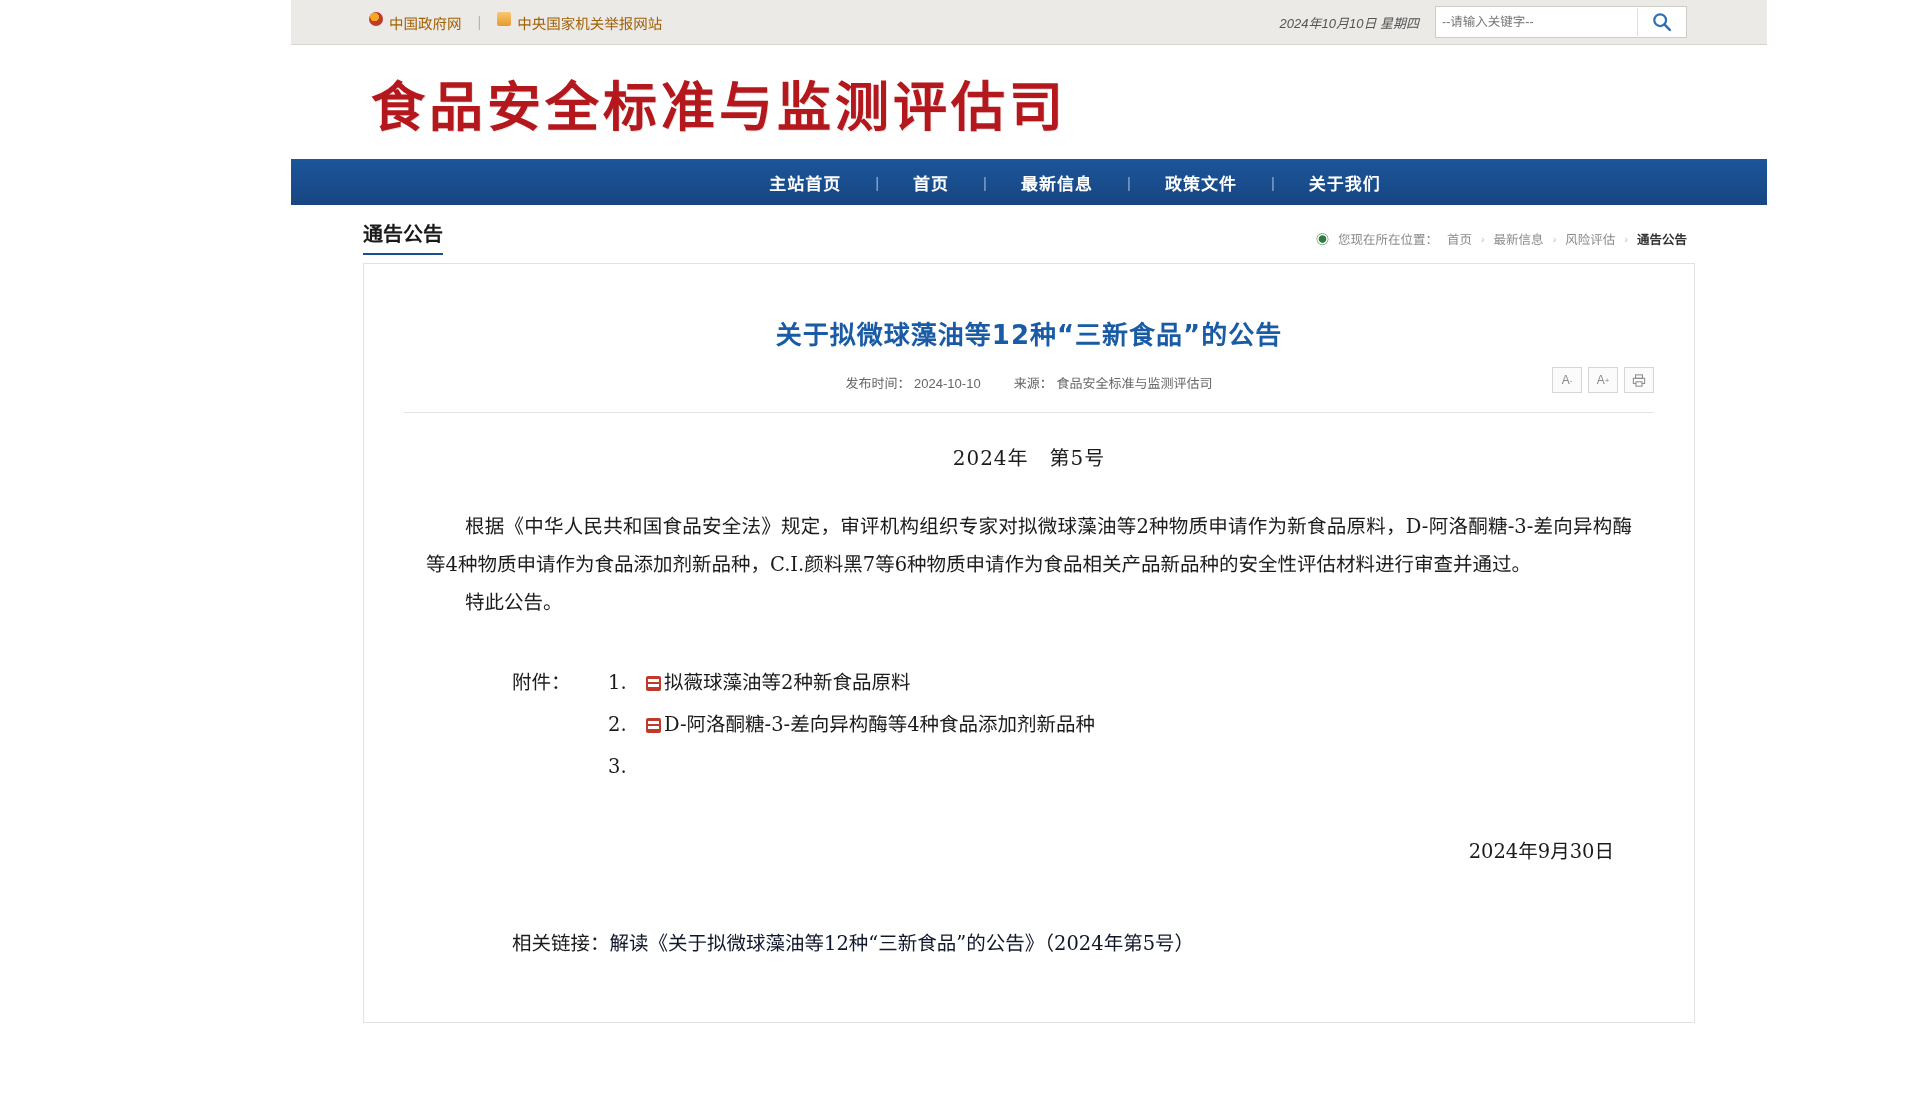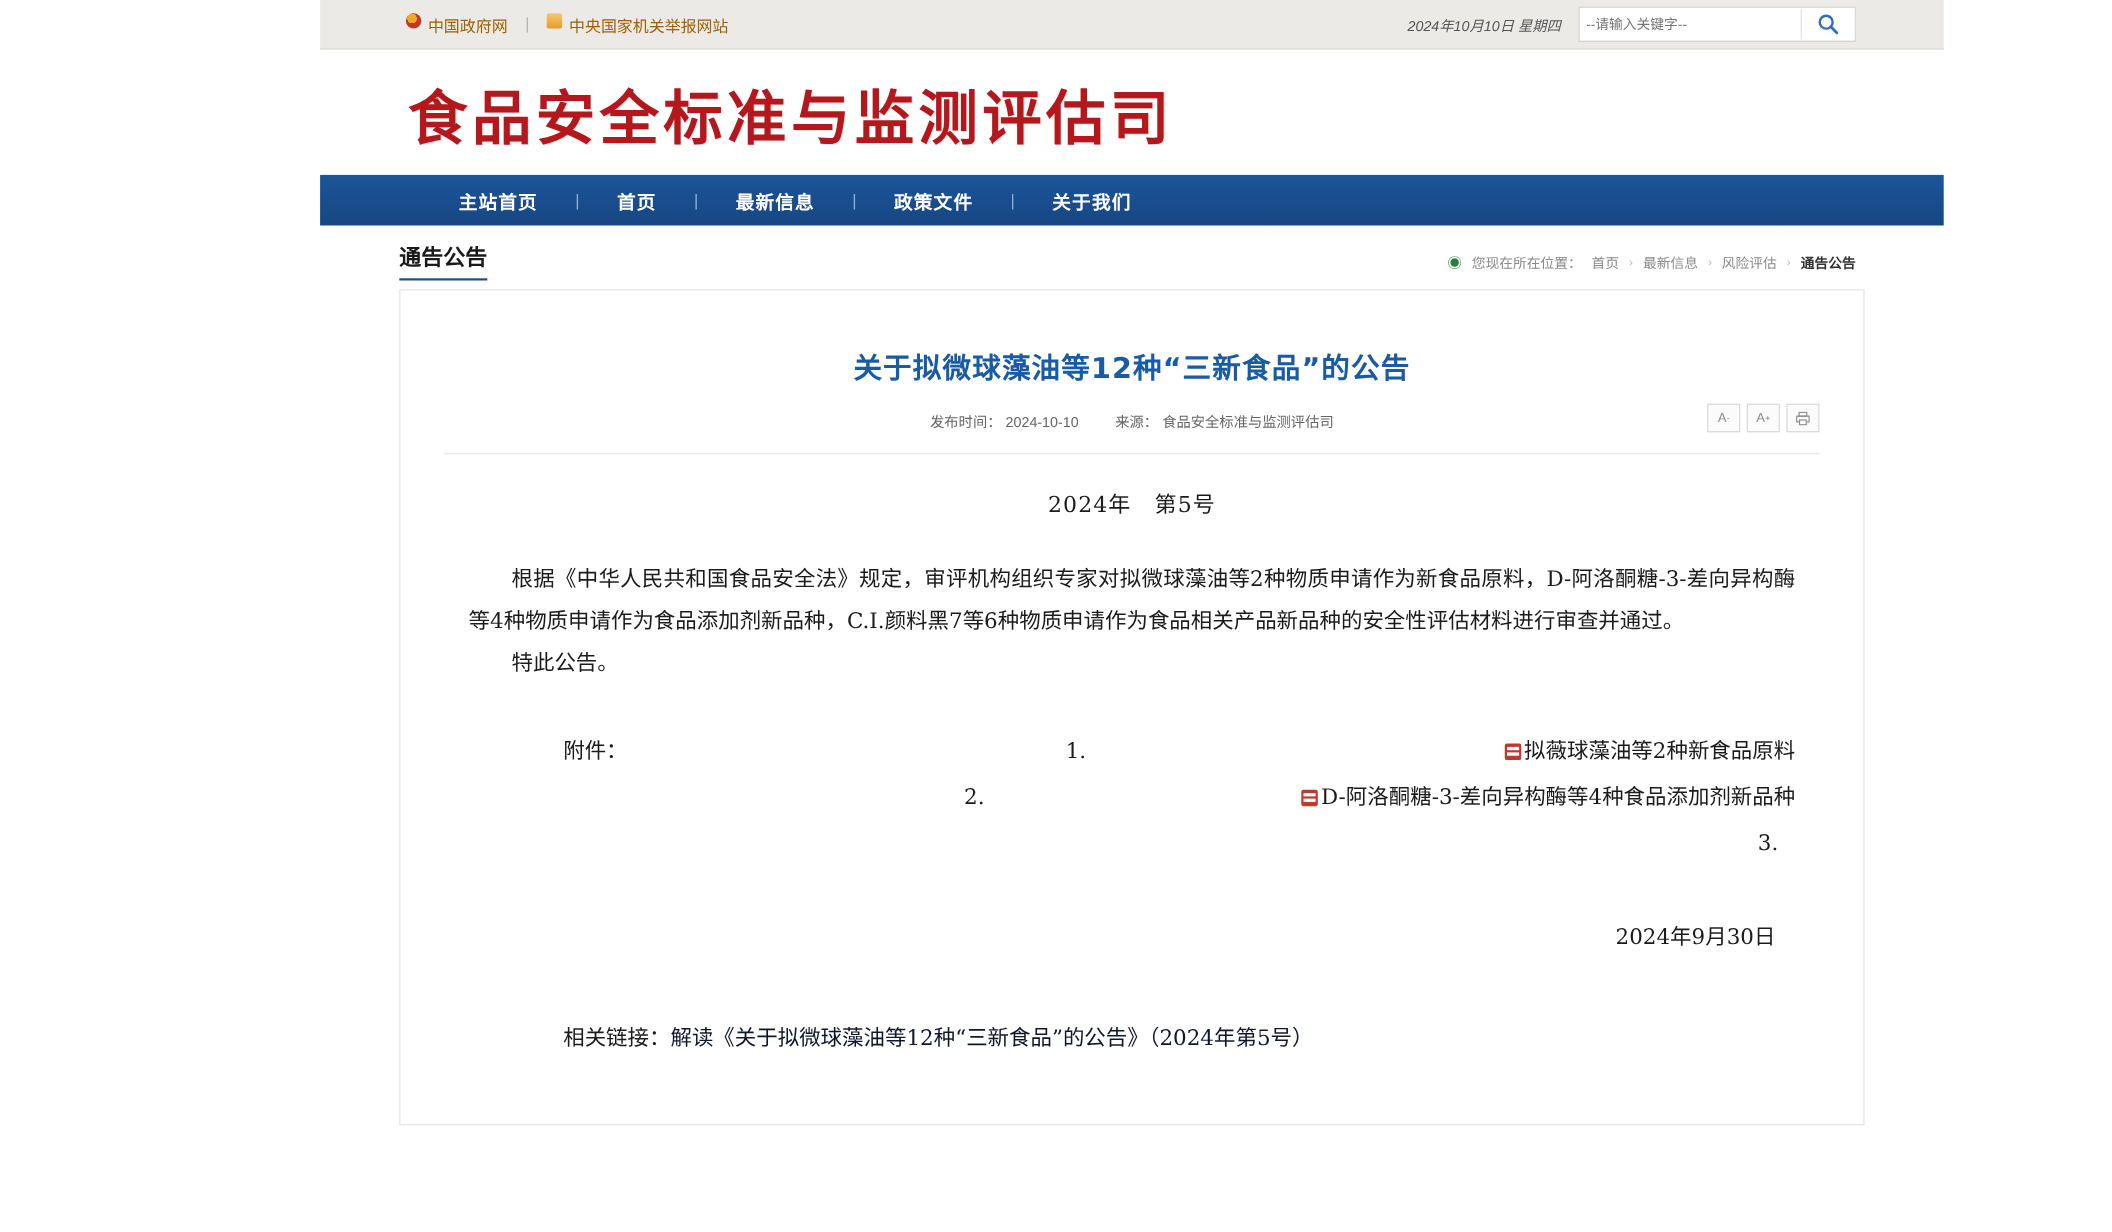--- a/index.html
+++ b/index.html
@@ -128,20 +128,21 @@
   }
 
   
   .nav {
     height: 46px;
     background: #1a4f8f;
     background: linear-gradient(#1c559a, #174682);
     display: flex;
     align-items: center;
     padding-left: 92px;
+    justify-content: center;
   }
   .nav a {
     color: #ffffff;
     text-decoration: none;
     font-size: 17px;
     font-weight: bold;
     font-family: "DejaVu Sans", sans-serif;
     padding: 0 34px;
     letter-spacing: 1px;
   }
@@ -253,21 +254,20 @@
   .para.tight { margin-top: 0; }
   .attach-block {
     margin-top: 42px;
     padding-left: 86px;
   }
   .attach-line {
     display: flex;
     align-items: baseline;
     gap: 4px;
     margin-bottom: 4px;
-    justify-content: space-between;
   }
   .attach-lead { width: 92px; flex: none; }
   .attach-num { width: 34px; flex: none; }
   .pdficon {
     display: inline-block;
     width: 15px;
     height: 15px;
     background: #c0392b;
     border-radius: 2px;
     position: relative;

